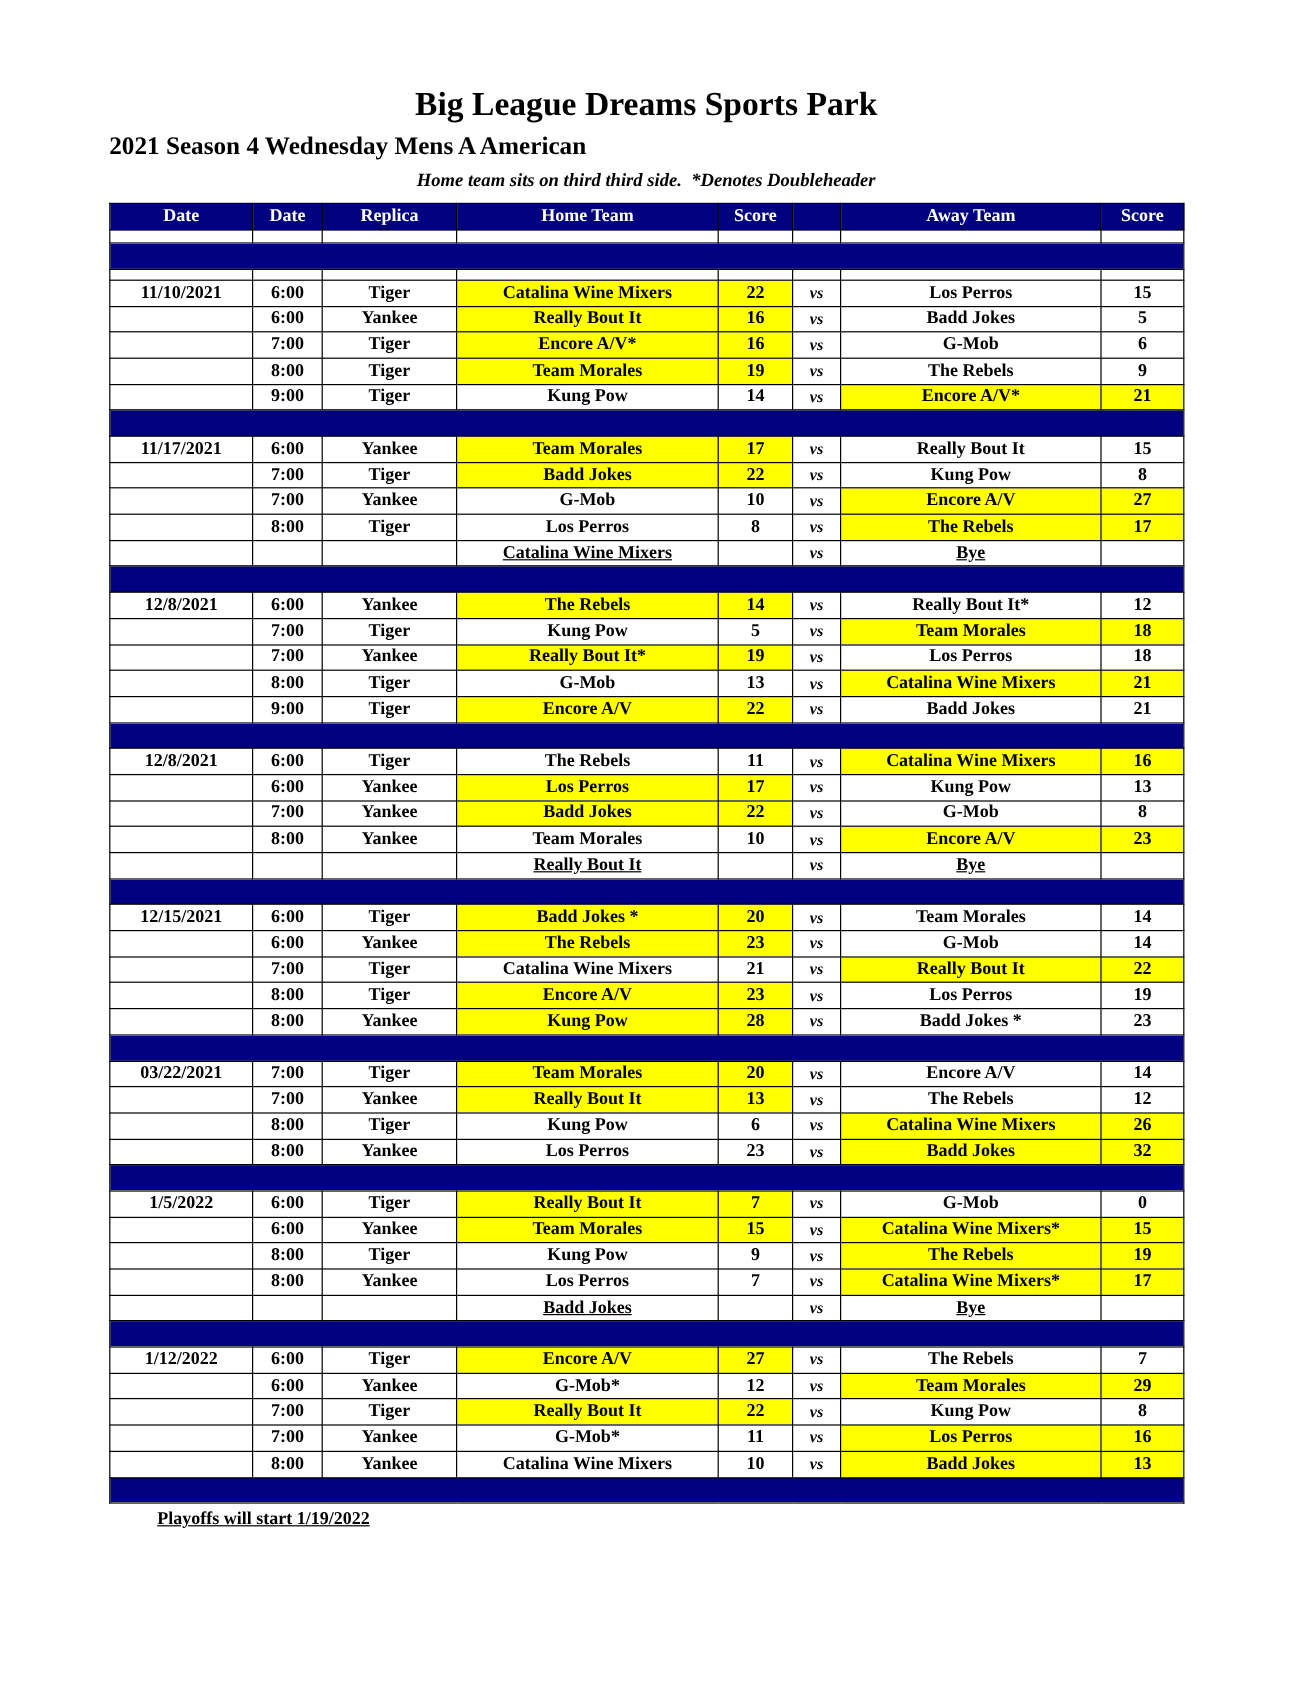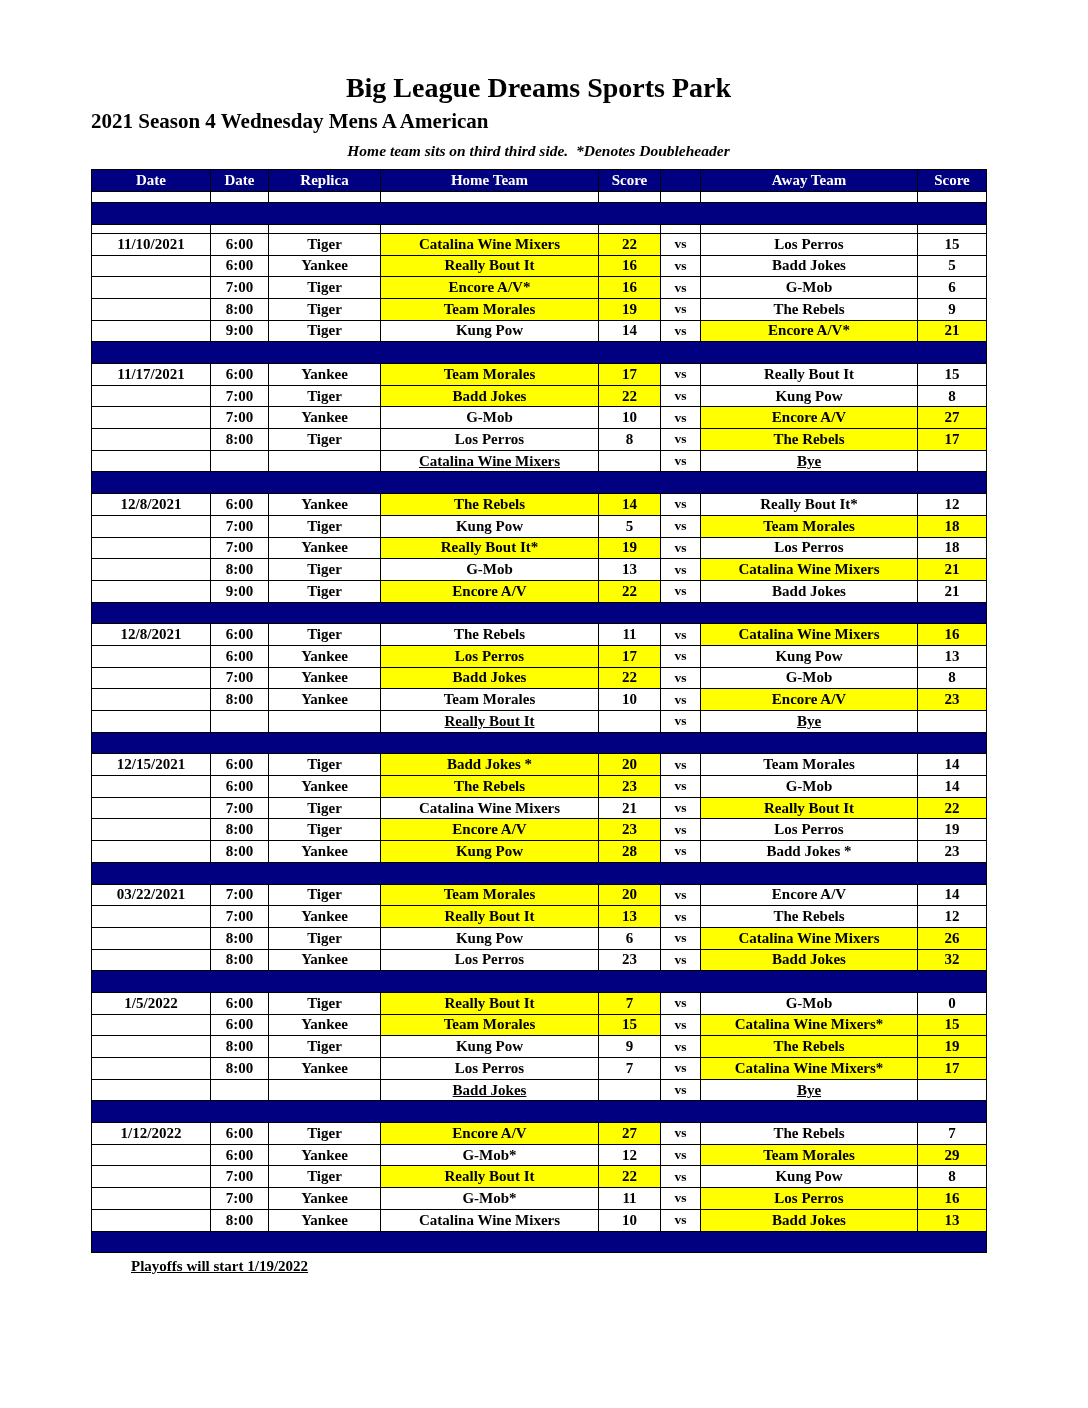--- a/index.html
+++ b/index.html
@@ -34,21 +34,21 @@
     text-align: center;
     height: 20.7px;
     padding: 0;
     overflow: hidden;
     white-space: nowrap;
   }
   tr.spacer-a td { height: 10px; }
   tr.spacer-b td { height: 8px; }
   tr.sep td { background: var(--navy, #000080); height: 20.7px; }
   td.hl { background: var(--hl, #ffff00); }
-  td.vs-cell { font-size: 13.5px; }
+  td.vs-cell { font-style: italic; font-size: 13.5px; }
   td.bye-name { text-decoration: underline; }
   .footer { margin-top: 5px; font-size: 15px; font-weight: bold; text-decoration: underline; margin-left: 40px; }
 </style>
 </head>
 <body style="--navy: #000080; --hl: #ffff00;">
 
 <div class="doc">
   <div class="title">Big League Dreams Sports Park</div>
   <div class="subtitle">2021 Season 4 Wednesday Mens A American</div>
   <div class="note">Home team sits on third third side.  *Denotes Doubleheader</div>

